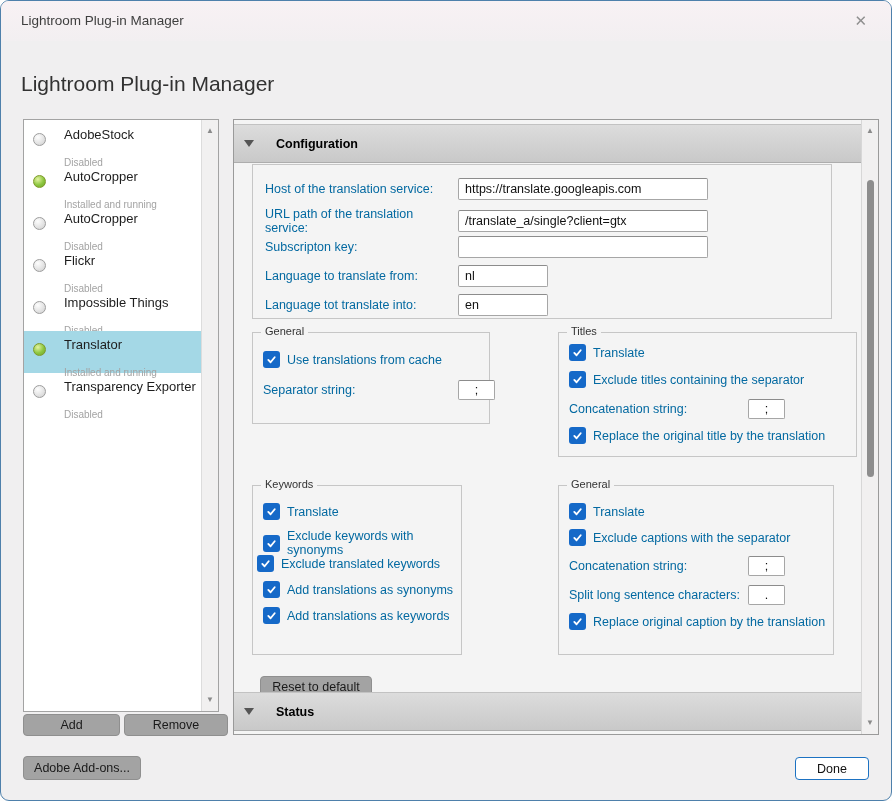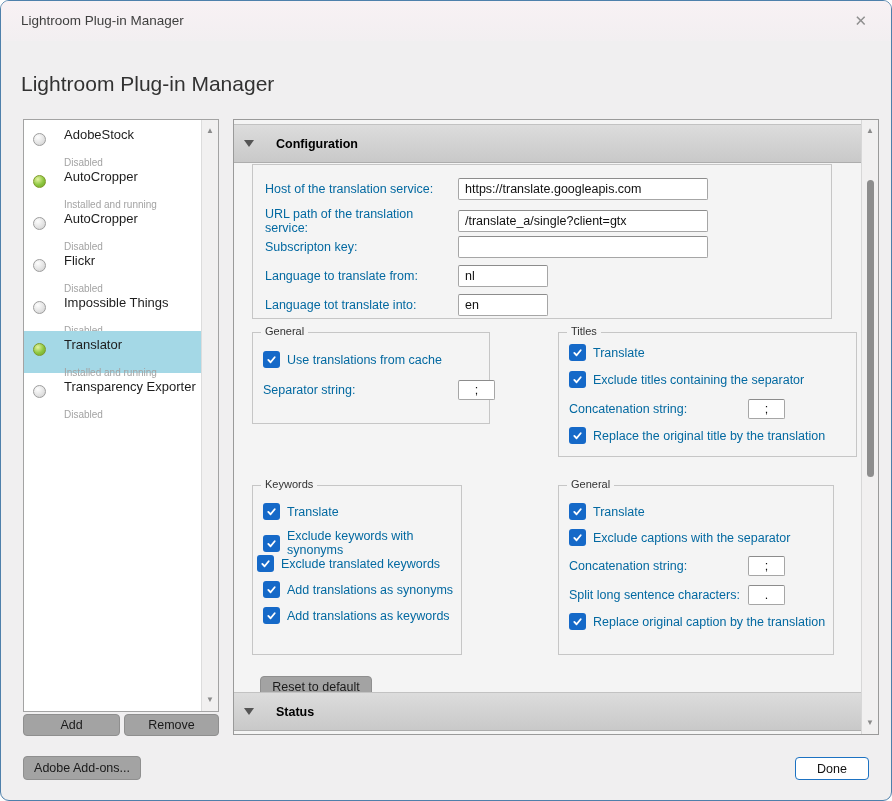--- a/index.html
+++ b/index.html
@@ -23,21 +23,21 @@
   .led.gray{background:radial-gradient(circle at 35% 30%,#fdfdfd,#e4e4e4 55%,#cdcdcd);border:1px solid #9d9d9d;}
   .led.green{background:radial-gradient(circle at 35% 30%,#e4f3a2,#8cc63f 55%,#6fa42c);border:1px solid #7f9a28;}
   .p-name{font-size:13px;color:#1d1d1d;}
   .p-status{font-size:10px;color:#a3a3a3;margin-top:15px;}
   .vscroll{position:absolute;top:0;right:0;bottom:0;width:17px;background:#f1f0f0;border-left:1px solid #dcdcdc;}
   .arr{position:absolute;left:0;right:0;text-align:center;font-size:8px;color:#8a8a8a;line-height:10px;}
   .arr.up{top:6px;} .arr.dn{bottom:6px;}
 
   .btn{display:block;background:#a3a3a3;border:1px solid #8f8f8f;border-radius:4px;font-size:12.5px;color:#1a1a1a;text-align:center;font-family:inherit;}
   .add-btn{position:absolute;left:22px;top:713px;width:97px;height:22px;}
-  .remove-btn{position:absolute;left:123px;top:713px;width:95px;height:22px;}
+  .remove-btn{position:absolute;left:123px;top:713px;width:104px;height:22px;}
 
   
   .panel{position:absolute;left:232px;top:118px;width:646px;height:616px;background:#f4f4f4;border:1px solid #9a9a9a;}
   .panel-content{position:absolute;left:0;top:0;bottom:0;right:17px;}
   .sec-header{position:absolute;left:0;right:0;height:39px;background:linear-gradient(#dcdcdc,#c9c9c9);border-top:1px solid #c2c2c2;border-bottom:1px solid #adadad;display:flex;align-items:center;padding-left:10px;gap:22px;}
   .sec-header.cfg{top:4px;}
   .sec-header.sts{bottom:3px;}
   .tri{width:0;height:0;border-left:5px solid transparent;border-right:5px solid transparent;border-top:7px solid #555;}
   .sec-title{font-size:12.5px;font-weight:bold;color:#000;}
 

